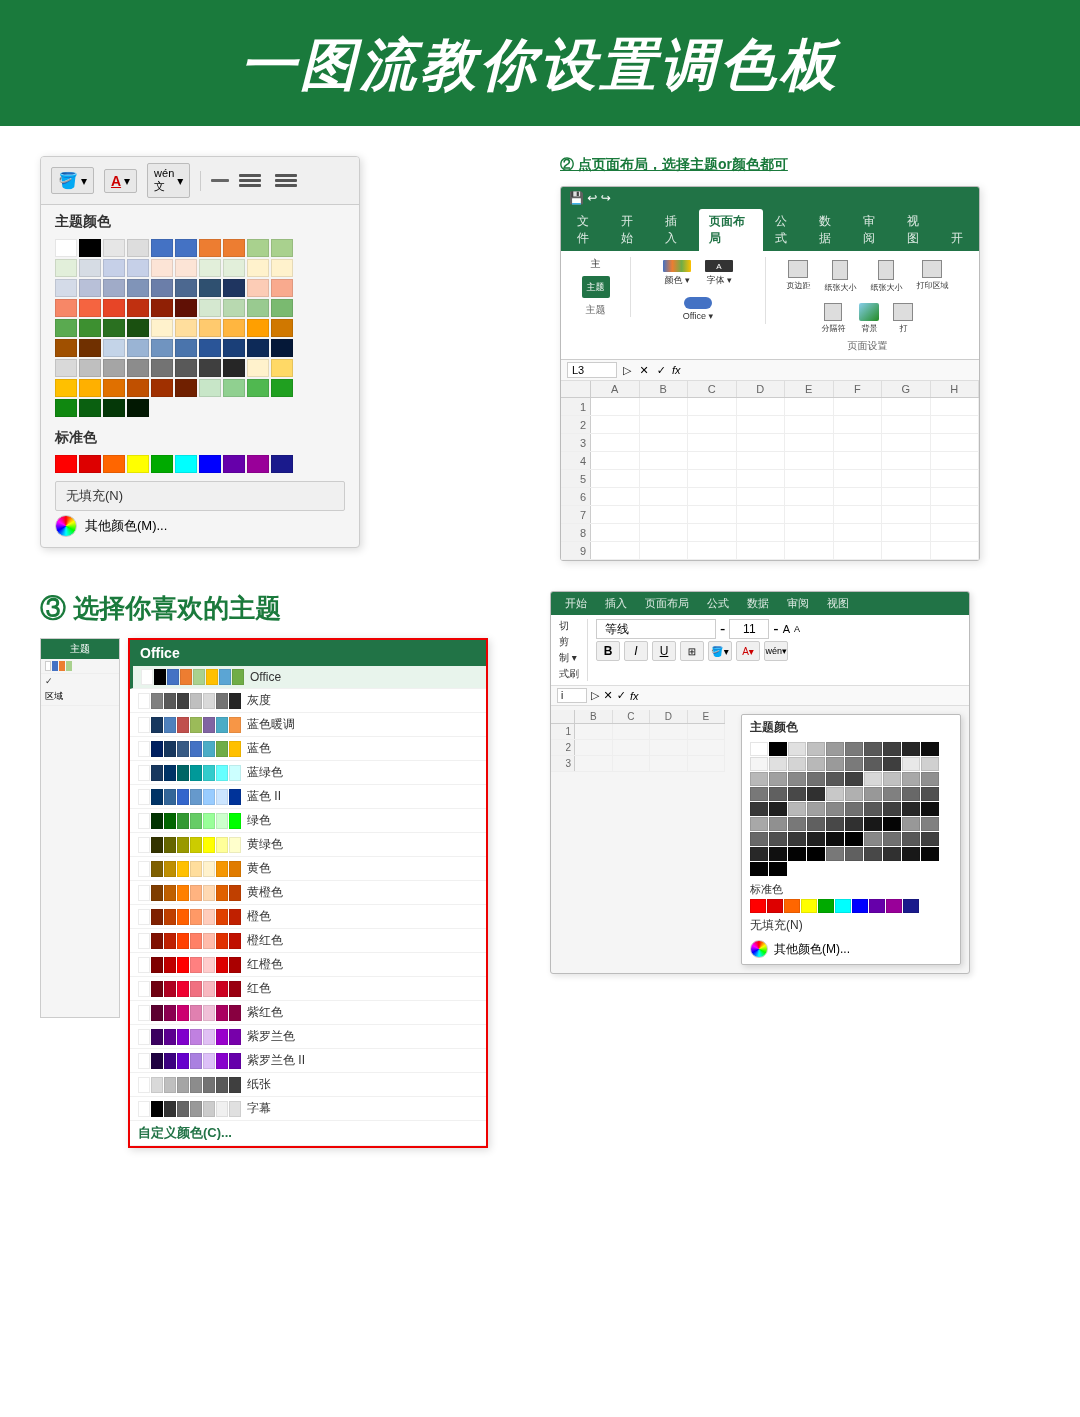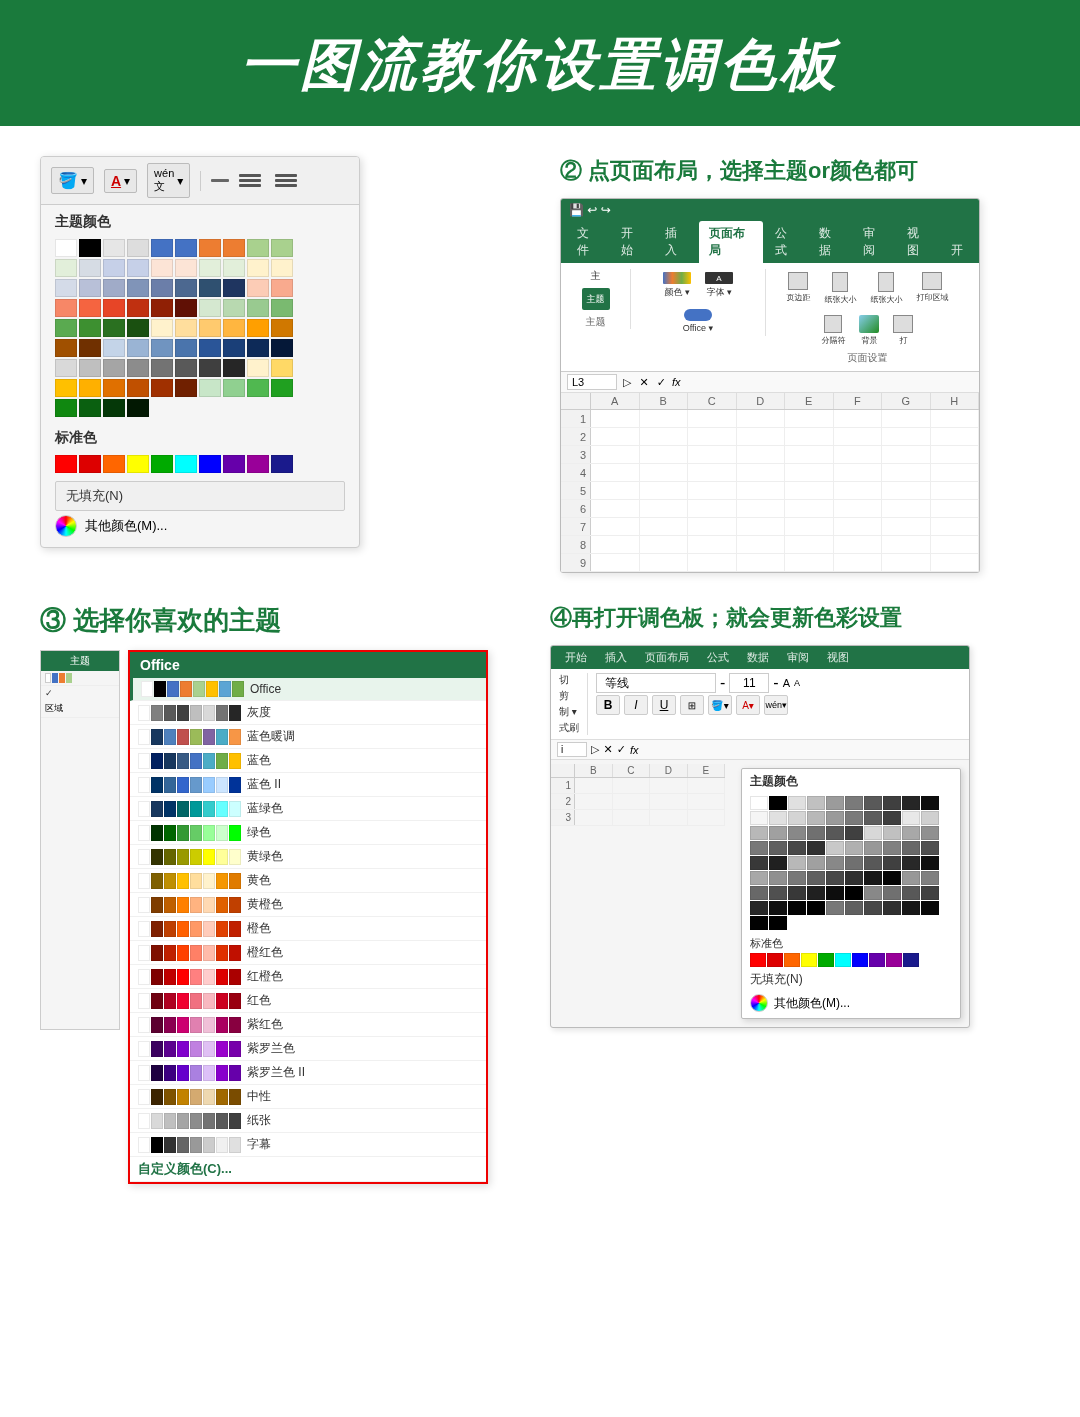--- a/index.html
+++ b/index.html
@@ -625,21 +625,21 @@
           </div>
         <div class="cp-no-fill">无填充(N)</div>
         <div class="cp-more-colors">
           <div class="cp-color-wheel"></div>
           <span>其他颜色(M)...</span>
         </div>
       </div>
     </div>
 
     <div>
-      <div class="section-label" style="font-size:22px;">
+      <div class="section-label" style="font-size:14px;text-decoration:underline;">
         <span>② 点页面布局，选择主题or颜色都可</span>
       </div>
       <div class="excel-box">
         <div class="excel-titlebar">
           <span style="color:#fff;font-size:12px;">💾 ↩ ↪</span>
         </div>
         <div class="excel-ribbon-tabs" id="excel-tabs-2">
             <div class="excel-tab">文件</div>
             <div class="excel-tab">开始</div>
             <div class="excel-tab">插入</div>
@@ -910,46 +910,46 @@
                 <div class="tc" style="background: rgb(68, 114, 196); border: 1px solid rgba(0, 0, 0, 0.08);"></div>
                 <div class="tc" style="background: rgb(75, 172, 198); border: 1px solid rgba(0, 0, 0, 0.08);"></div>
                 <div class="tc" style="background: rgb(112, 173, 71); border: 1px solid rgba(0, 0, 0, 0.08);"></div>
                 <div class="tc" style="background: rgb(255, 192, 0); border: 1px solid rgba(0, 0, 0, 0.08);"></div>
               </div>
               <div class="theme-name">蓝色</div>
             </div>
             <div class="theme-list-item">
               <div class="theme-color-strip">
                 <div class="tc" style="background: rgb(255, 255, 255); border: 1px solid rgba(0, 0, 0, 0.08);"></div>
+                <div class="tc" style="background: rgb(23, 55, 94); border: 1px solid rgba(0, 0, 0, 0.08);"></div>
+                <div class="tc" style="background: rgb(0, 51, 102); border: 1px solid rgba(0, 0, 0, 0.08);"></div>
+                <div class="tc" style="background: rgb(0, 102, 102); border: 1px solid rgba(0, 0, 0, 0.08);"></div>
+                <div class="tc" style="background: rgb(0, 153, 153); border: 1px solid rgba(0, 0, 0, 0.08);"></div>
+                <div class="tc" style="background: rgb(51, 204, 204); border: 1px solid rgba(0, 0, 0, 0.08);"></div>
+                <div class="tc" style="background: rgb(102, 255, 255); border: 1px solid rgba(0, 0, 0, 0.08);"></div>
+                <div class="tc" style="background: rgb(204, 255, 255); border: 1px solid rgba(0, 0, 0, 0.08);"></div>
+              </div>
+              <div class="theme-name">蓝绿色</div>
+            </div>
+            <div class="theme-list-item">
+              <div class="theme-color-strip">
+                <div class="tc" style="background: rgb(255, 255, 255); border: 1px solid rgba(0, 0, 0, 0.08);"></div>
                 <div class="tc" style="background: rgb(0, 51, 102); border: 1px solid rgba(0, 0, 0, 0.08);"></div>
                 <div class="tc" style="background: rgb(51, 102, 153); border: 1px solid rgba(0, 0, 0, 0.08);"></div>
                 <div class="tc" style="background: rgb(51, 102, 204); border: 1px solid rgba(0, 0, 0, 0.08);"></div>
                 <div class="tc" style="background: rgb(102, 153, 204); border: 1px solid rgba(0, 0, 0, 0.08);"></div>
                 <div class="tc" style="background: rgb(153, 204, 255); border: 1px solid rgba(0, 0, 0, 0.08);"></div>
                 <div class="tc" style="background: rgb(204, 229, 255); border: 1px solid rgba(0, 0, 0, 0.08);"></div>
                 <div class="tc" style="background: rgb(0, 51, 153); border: 1px solid rgba(0, 0, 0, 0.08);"></div>
               </div>
               <div class="theme-name">蓝色 II</div>
             </div>
             <div class="theme-list-item">
               <div class="theme-color-strip">
                 <div class="tc" style="background: rgb(255, 255, 255); border: 1px solid rgba(0, 0, 0, 0.08);"></div>
-                <div class="tc" style="background: rgb(23, 55, 94); border: 1px solid rgba(0, 0, 0, 0.08);"></div>
-                <div class="tc" style="background: rgb(0, 51, 102); border: 1px solid rgba(0, 0, 0, 0.08);"></div>
-                <div class="tc" style="background: rgb(0, 102, 102); border: 1px solid rgba(0, 0, 0, 0.08);"></div>
-                <div class="tc" style="background: rgb(0, 153, 153); border: 1px solid rgba(0, 0, 0, 0.08);"></div>
-                <div class="tc" style="background: rgb(51, 204, 204); border: 1px solid rgba(0, 0, 0, 0.08);"></div>
-                <div class="tc" style="background: rgb(102, 255, 255); border: 1px solid rgba(0, 0, 0, 0.08);"></div>
-                <div class="tc" style="background: rgb(204, 255, 255); border: 1px solid rgba(0, 0, 0, 0.08);"></div>
-              </div>
-              <div class="theme-name">蓝绿色</div>
-            </div>
-            <div class="theme-list-item">
-              <div class="theme-color-strip">
-                <div class="tc" style="background: rgb(255, 255, 255); border: 1px solid rgba(0, 0, 0, 0.08);"></div>
                 <div class="tc" style="background: rgb(0, 51, 0); border: 1px solid rgba(0, 0, 0, 0.08);"></div>
                 <div class="tc" style="background: rgb(0, 102, 0); border: 1px solid rgba(0, 0, 0, 0.08);"></div>
                 <div class="tc" style="background: rgb(51, 153, 51); border: 1px solid rgba(0, 0, 0, 0.08);"></div>
                 <div class="tc" style="background: rgb(102, 204, 102); border: 1px solid rgba(0, 0, 0, 0.08);"></div>
                 <div class="tc" style="background: rgb(153, 255, 153); border: 1px solid rgba(0, 0, 0, 0.08);"></div>
                 <div class="tc" style="background: rgb(204, 255, 204); border: 1px solid rgba(0, 0, 0, 0.08);"></div>
                 <div class="tc" style="background: rgb(0, 255, 0); border: 1px solid rgba(0, 0, 0, 0.08);"></div>
               </div>
               <div class="theme-name">绿色</div>
             </div>
@@ -1079,33 +1079,20 @@
                 <div class="tc" style="background: rgb(170, 128, 224); border: 1px solid rgba(0, 0, 0, 0.08);"></div>
                 <div class="tc" style="background: rgb(221, 192, 248); border: 1px solid rgba(0, 0, 0, 0.08);"></div>
                 <div class="tc" style="background: rgb(136, 0, 204); border: 1px solid rgba(0, 0, 0, 0.08);"></div>
                 <div class="tc" style="background: rgb(102, 0, 170); border: 1px solid rgba(0, 0, 0, 0.08);"></div>
               </div>
               <div class="theme-name">紫罗兰色 II</div>
             </div>
             <div class="theme-list-item">
               <div class="theme-color-strip">
                 <div class="tc" style="background: rgb(255, 255, 255); border: 1px solid rgba(0, 0, 0, 0.08);"></div>
-                <div class="tc" style="background: rgb(60, 36, 0); border: 1px solid rgba(0, 0, 0, 0.08);"></div>
-                <div class="tc" style="background: rgb(127, 83, 0); border: 1px solid rgba(0, 0, 0, 0.08);"></div>
-                <div class="tc" style="background: rgb(194, 130, 0); border: 1px solid rgba(0, 0, 0, 0.08);"></div>
-                <div class="tc" style="background: rgb(212, 170, 112); border: 1px solid rgba(0, 0, 0, 0.08);"></div>
-                <div class="tc" style="background: rgb(238, 216, 176); border: 1px solid rgba(0, 0, 0, 0.08);"></div>
-                <div class="tc" style="background: rgb(160, 104, 0); border: 1px solid rgba(0, 0, 0, 0.08);"></div>
-                <div class="tc" style="background: rgb(122, 76, 0); border: 1px solid rgba(0, 0, 0, 0.08);"></div>
-              </div>
-              <div class="theme-name">中性</div>
-            </div>
-            <div class="theme-list-item">
-              <div class="theme-color-strip">
-                <div class="tc" style="background: rgb(255, 255, 255); border: 1px solid rgba(0, 0, 0, 0.08);"></div>
                 <div class="tc" style="background: rgb(217, 217, 217); border: 1px solid rgba(0, 0, 0, 0.08);"></div>
                 <div class="tc" style="background: rgb(191, 191, 191); border: 1px solid rgba(0, 0, 0, 0.08);"></div>
                 <div class="tc" style="background: rgb(165, 165, 165); border: 1px solid rgba(0, 0, 0, 0.08);"></div>
                 <div class="tc" style="background: rgb(140, 140, 140); border: 1px solid rgba(0, 0, 0, 0.08);"></div>
                 <div class="tc" style="background: rgb(115, 115, 115); border: 1px solid rgba(0, 0, 0, 0.08);"></div>
                 <div class="tc" style="background: rgb(89, 89, 89); border: 1px solid rgba(0, 0, 0, 0.08);"></div>
                 <div class="tc" style="background: rgb(63, 63, 63); border: 1px solid rgba(0, 0, 0, 0.08);"></div>
               </div>
               <div class="theme-name">纸张</div>
             </div>
@@ -1121,23 +1108,20 @@
                 <div class="tc" style="background: rgb(224, 224, 224); border: 1px solid rgba(0, 0, 0, 0.08);"></div>
               </div>
               <div class="theme-name">字幕</div>
             </div>
             <div class="theme-list-item" style="color: rgb(33, 115, 70); font-weight: 700;">自定义颜色(C)...</div>
           </div>
       </div>
     </div>
 
     <div class="s4-container">
-      <div class="section-label" style="font-size:22px;">
-        <span>④再打开调色板；就会更新色彩设置</span>
-      </div>
       <div class="updated-panel-box">
 
         <div class="up-ribbon-tabs" id="up-tabs">
             <div class="up-tab">开始</div>
             <div class="up-tab">插入</div>
             <div class="up-tab">页面布局</div>
             <div class="up-tab">公式</div>
             <div class="up-tab">数据</div>
             <div class="up-tab">审阅</div>
             <div class="up-tab">视图</div>

